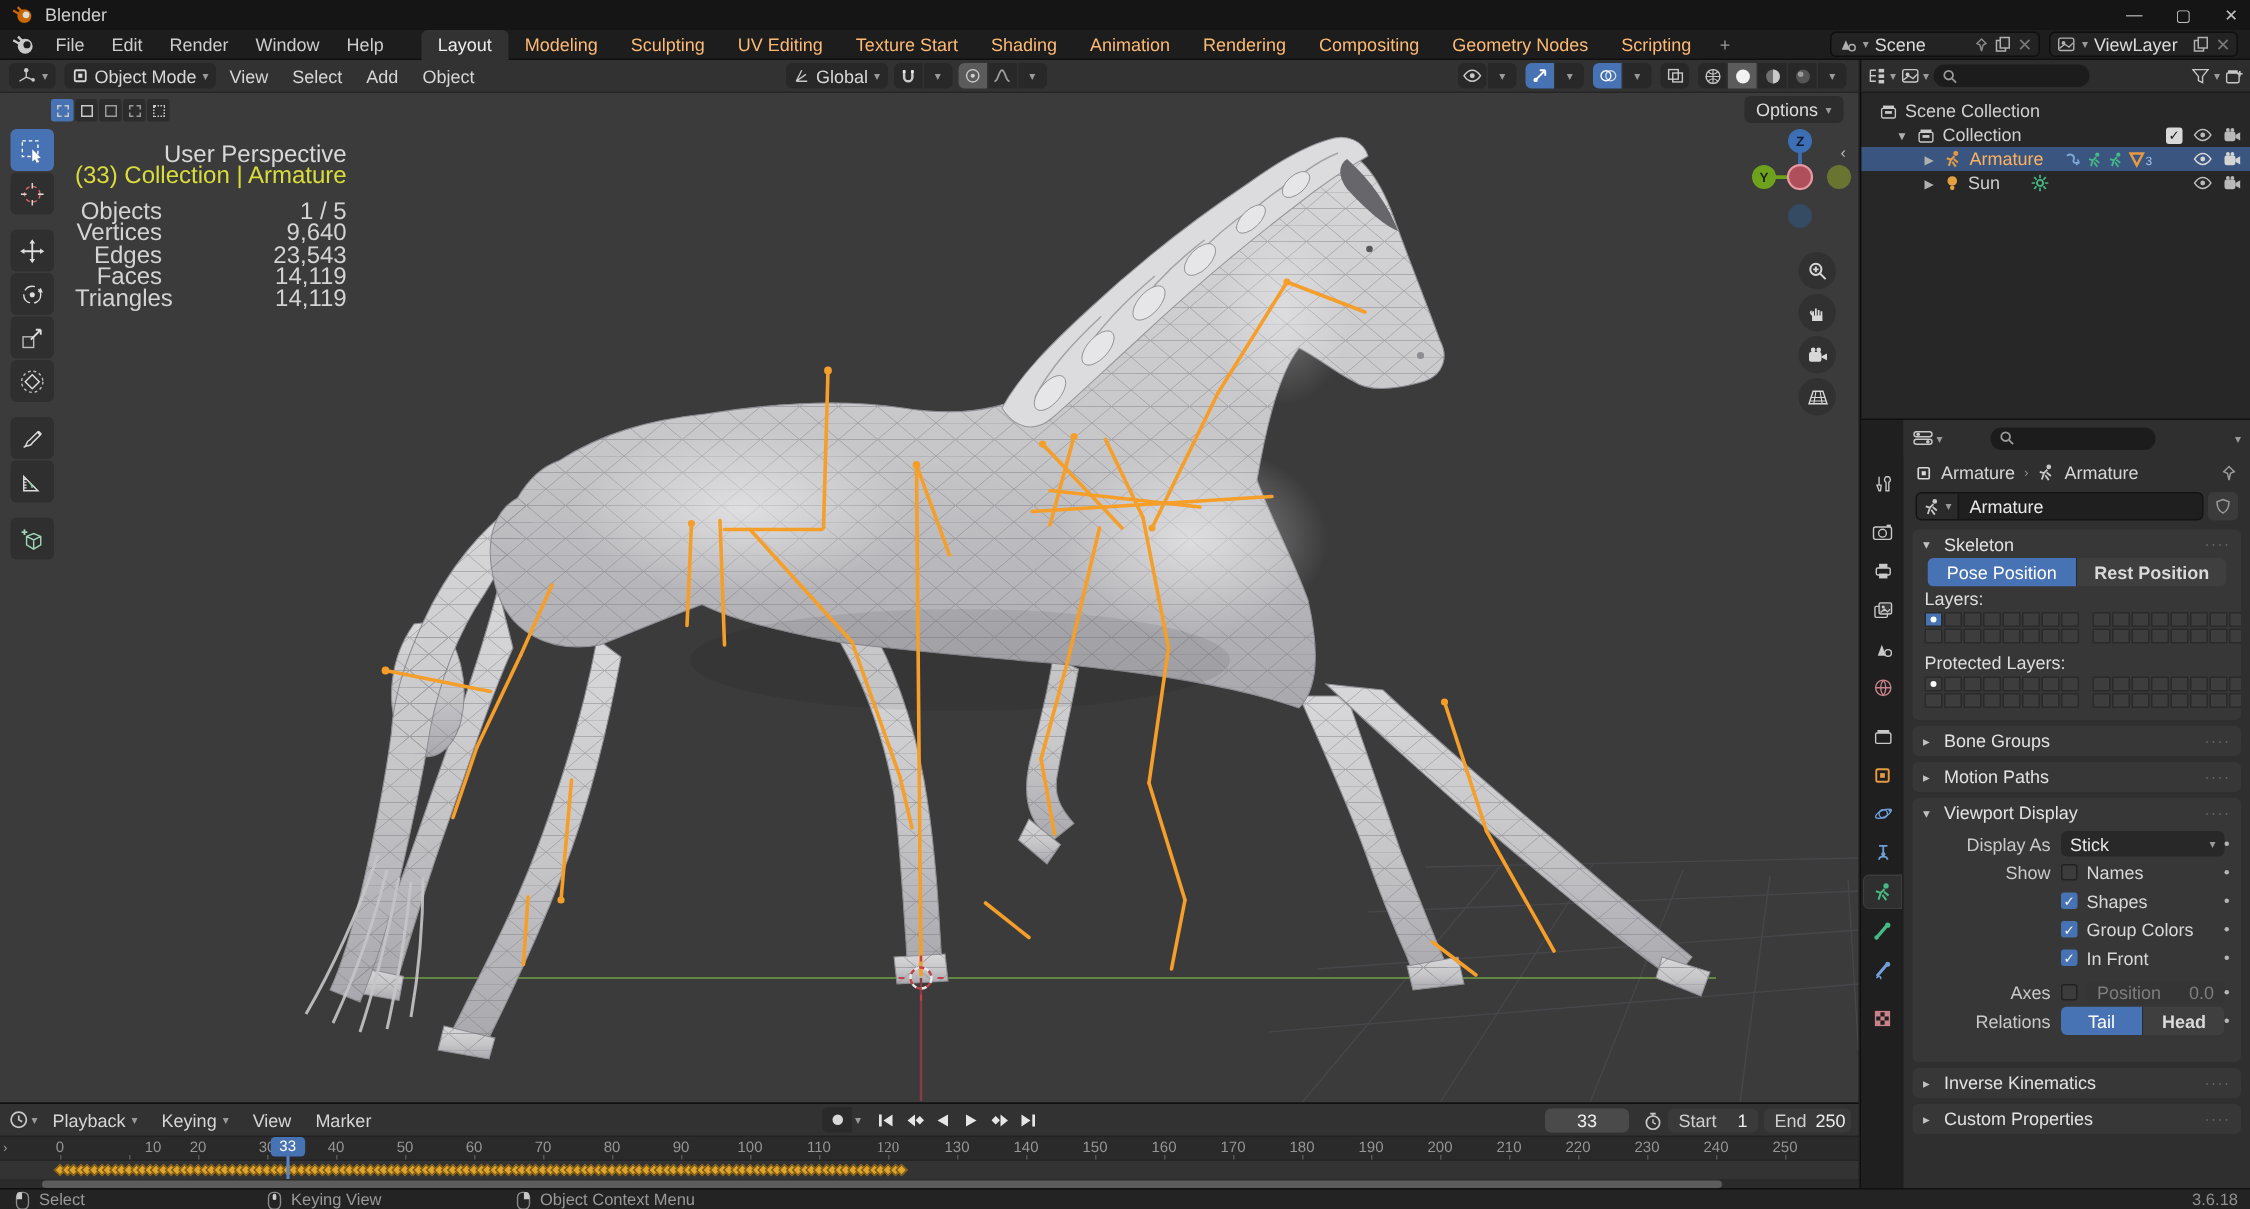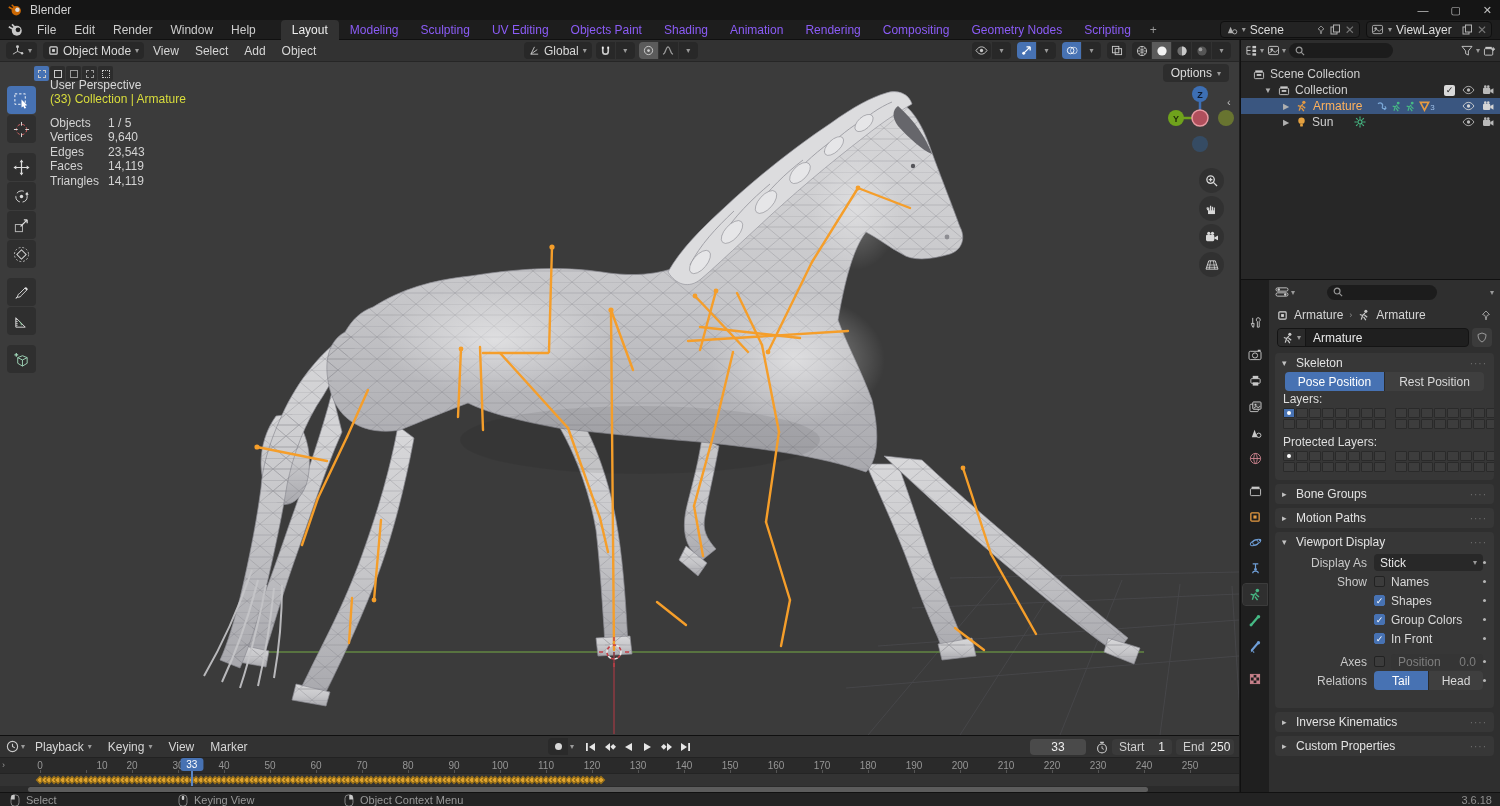--- a/index.html
+++ b/index.html
@@ -11,21 +11,21 @@
   .titlebar{position:absolute;left:0;top:0;right:0;height:20px;background:#151515;display:flex;align-items:center;padding:0 8px;gap:7px;}
   .titlebar .apptitle{color:#cfcfcf;font-size:12px;}
   .win-controls{margin-left:auto;display:flex;gap:22px;color:#c2c2c2;font-size:11px;align-items:center;}
   .win-controls span{cursor:default;}
 
   
   .topbar{position:absolute;left:0;top:20px;right:0;height:20px;background:#1d1d1d;display:flex;align-items:center;border-bottom:1px solid #101010;}
   .blender-logo{width:16px;height:14px;margin:0 4px 0 8px;}
   .menu{padding:1px 9px;color:#cdcdcd;border-radius:3px;}
   .wtabs{display:flex;align-items:flex-end;height:20px;margin-left:16px;}
-  .wtab{padding:3px 11px 3px;color:#8b5cf6;border-radius:4px 4px 0 0;font-size:12px;}
+  .wtab{padding:3px 11px 3px;color:#fdba74;border-radius:4px 4px 0 0;font-size:12px;}
   .wtab.active{background:#323232;color:#eeeeee;}
   .wtab.add{color:#9a9a9a;padding:3px 8px;}
   .topbar-right{margin-left:auto;display:flex;gap:6px;margin-right:8px;}
   .idblock{display:flex;align-items:center;background:#232323;border:1px solid #0f0f0f;border-radius:4px;height:17px;padding:0 4px;gap:4px;}
   .idblock .nm{color:#dcdcdc;min-width:62px;}
   .tinyico{opacity:.85;display:inline-flex;}
   .caret{color:#9a9a9a;font-size:8px;}
 
   
   .viewport{position:absolute;left:0;top:40px;width:1239px;height:695px;background:#3b3b3b;overflow:hidden;}
@@ -46,21 +46,21 @@
   .selmode.on{background:#4772b3;}
   .options-btn{position:absolute;right:10px;top:24px;background:#2c2c2cd9;border-radius:4px;height:18px;display:flex;align-items:center;padding:0 8px;gap:5px;color:#dcdcdc;}
 
   
   .toolbar{position:absolute;left:7px;top:46px;display:flex;flex-direction:column;gap:1px;}
   .tool{width:29px;height:28px;background:#2e2e2ee0;border-radius:4px;display:flex;align-items:center;justify-content:center;}
   .tool.on{background:#4772b3;}
   .tool.gap{margin-top:9px;}
 
   
-  .vp-overlay{position:absolute;left:50px;top:38px;line-height:14px;font-size:12px;}
+  .vp-overlay{position:absolute;left:50px;top:57px;line-height:14px;font-size:16px;text-align:right;}
   .vp-overlay .ctx{color:#d9dd3c;}
   .stats{margin-top:10px;display:grid;grid-template-columns:58px auto;row-gap:0px;color:#d3d3d3;}
   .stats div{line-height:14.4px;}
 
   
   .gizmo{position:absolute;left:1152px;top:36px;width:86px;height:84px;}
   .navbtns{position:absolute;left:1199px;top:128px;display:flex;flex-direction:column;gap:3px;}
   .navbtn{width:25px;height:25px;border-radius:50%;background:#2e2e2eb8;display:flex;align-items:center;justify-content:center;}
   .sidebar-arrow{position:absolute;left:1227px;top:56px;color:#bdbdbd;font-size:11px;}
 
@@ -90,21 +90,21 @@
   .shieldbtn{width:20px;height:19px;background:#3b3b3b;border-radius:4px;display:flex;align-items:center;justify-content:center;}
   .panel{background:#373737;border-radius:4px;margin:4px 6px;overflow:hidden;}
   .panel-h{height:20px;display:flex;align-items:center;padding:0 7px;gap:6px;color:#e2e2e2;}
   .panel-h .arrow{color:#c2c2c2;font-size:9px;width:8px;}
   .panel-h .grip{margin-left:auto;color:#6f6f6f;letter-spacing:1px;font-size:10px;}
   .prow{display:flex;align-items:center;height:17px;margin:2px 8px;}
   .plabel{width:84px;text-align:right;margin-right:7px;color:#c9c9c9;flex:0 0 auto;}
   .adot{margin-left:auto;width:3px;height:3px;border-radius:50%;background:#b5b5b5;flex:0 0 auto;}
   .seg{display:flex;flex:1 1 auto;border-radius:4px;overflow:hidden;max-width:206px;}
   .seg span{flex:1;text-align:center;background:#3f3f3f;color:#d9d9d9;padding:2.5px 0;border-right:1px solid #2a2a2a;}
-  .seg span:last-child{border-right:none;}
+  .seg span:last-child{border-right:none;font-weight:bold;}
   .seg span.on{background:#4772b3;color:#fff;}
   .lgrid{display:flex;gap:9px;margin:2px 8px 4px;}
   .lblock{display:grid;grid-template-columns:repeat(8,12px);grid-auto-rows:10px;gap:1px;}
   .lcell{background:#3d3d3d;border:1px solid #2a2a2a;border-radius:1px;position:relative;}
   .lcell.on{background:#4772b3;}
   .lcell .dt{position:absolute;left:3px;top:2px;width:4px;height:4px;border-radius:50%;background:#fff;}
   .dd{flex:1;max-width:110px;background:#282828;border-radius:4px;height:17px;display:flex;align-items:center;padding:0 6px;color:#e6e6e6;}
   .dd .caret{margin-left:auto;}
   .cb{width:11px;height:11px;background:#3c3c3c;border:1px solid #222;border-radius:2px;margin-right:6px;display:flex;align-items:center;justify-content:center;font-size:9px;color:#fff;flex:0 0 auto;}
   .cb.on{background:#4772b3;border-color:#4772b3;}
@@ -171,21 +171,21 @@
         <span class="menu">Edit</span>
         <span class="menu">Render</span>
         <span class="menu">Window</span>
         <span class="menu">Help</span>
       </div>
     <div class="wtabs">
         <span class="wtab active">Layout</span>
         <span class="wtab">Modeling</span>
         <span class="wtab">Sculpting</span>
         <span class="wtab">UV Editing</span>
-        <span class="wtab">Objects Paint</span>
+        <span class="wtab">Texture Start</span>
         <span class="wtab">Shading</span>
         <span class="wtab">Animation</span>
         <span class="wtab">Rendering</span>
         <span class="wtab">Compositing</span>
         <span class="wtab">Geometry Nodes</span>
         <span class="wtab">Scripting</span>
         <span class="wtab add">+</span>
       </div>
     <div class="topbar-right">
       <div class="idblock">
@@ -1219,21 +1219,21 @@
         <span class="rlab" style="left: 362px;">70</span>
         <span style="position: absolute; bottom: 0px; width: 1px; height: 3px; background: rgb(85, 85, 85); left: 362px;"></span>
         <span class="rlab" style="left: 408px;">80</span>
         <span style="position: absolute; bottom: 0px; width: 1px; height: 3px; background: rgb(85, 85, 85); left: 408px;"></span>
         <span class="rlab" style="left: 454px;">90</span>
         <span style="position: absolute; bottom: 0px; width: 1px; height: 3px; background: rgb(85, 85, 85); left: 454px;"></span>
         <span class="rlab" style="left: 500px;">100</span>
         <span style="position: absolute; bottom: 0px; width: 1px; height: 3px; background: rgb(85, 85, 85); left: 500px;"></span>
         <span class="rlab" style="left: 546px;">110</span>
         <span style="position: absolute; bottom: 0px; width: 1px; height: 3px; background: rgb(85, 85, 85); left: 546px;"></span>
-        <span class="rlab" style="left: 592px;">120</span>
+        <span class="rlab" style="left: 592px; font-family: Liberation Serif, serif;">120</span>
         <span style="position: absolute; bottom: 0px; width: 1px; height: 3px; background: rgb(85, 85, 85); left: 592px;"></span>
         <span class="rlab" style="left: 638px;">130</span>
         <span style="position: absolute; bottom: 0px; width: 1px; height: 3px; background: rgb(85, 85, 85); left: 638px;"></span>
         <span class="rlab" style="left: 684px;">140</span>
         <span style="position: absolute; bottom: 0px; width: 1px; height: 3px; background: rgb(85, 85, 85); left: 684px;"></span>
         <span class="rlab" style="left: 730px;">150</span>
         <span style="position: absolute; bottom: 0px; width: 1px; height: 3px; background: rgb(85, 85, 85); left: 730px;"></span>
         <span class="rlab" style="left: 776px;">160</span>
         <span style="position: absolute; bottom: 0px; width: 1px; height: 3px; background: rgb(85, 85, 85); left: 776px;"></span>
         <span class="rlab" style="left: 822px;">170</span>

